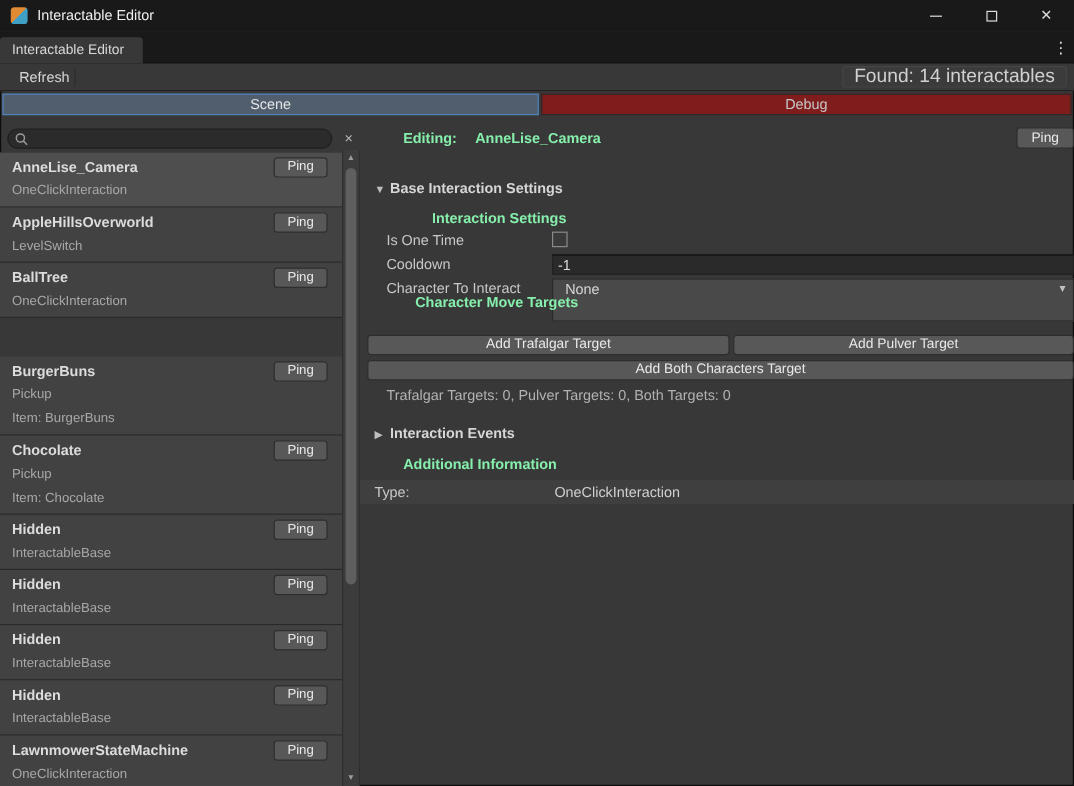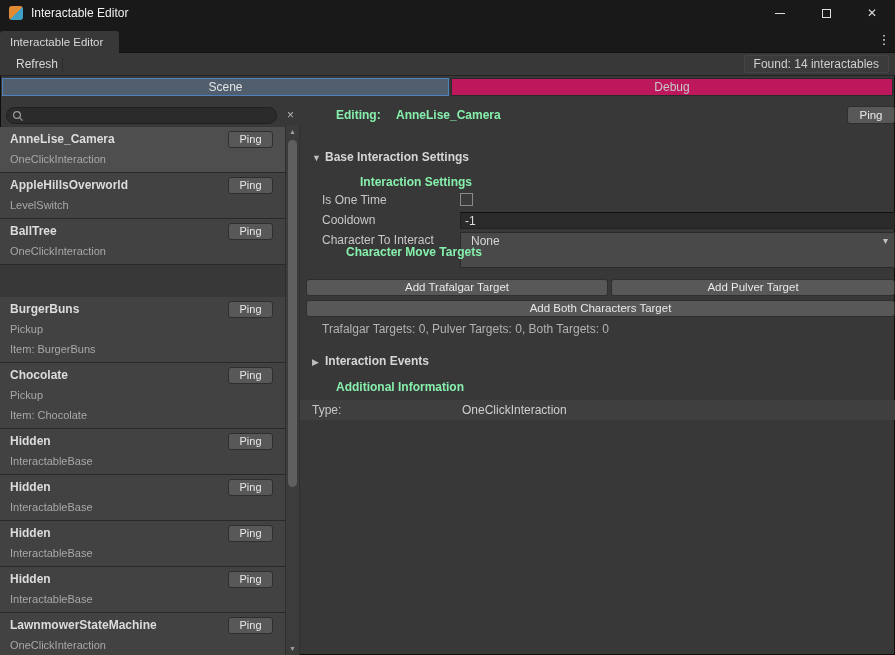--- a/index.html
+++ b/index.html
@@ -21,25 +21,25 @@
   
   .tabstrip { position: absolute; left: 0; top: 26px; width: 100%; height: 27px; background: #191919; border-bottom: 1px solid #111; }
   .doc-tab { position: absolute; left: 0; top: 5px; height: 22px; width: 119px; background: #383838;
     border-radius: 3px 3px 0 0; line-height: 22px; padding-left: 10px; font-size: 11.5px; color: #d8d8d8; }
   .kebab { position: absolute; right: 3px; top: 0; width: 16px; height: 27px; line-height: 27px; text-align: center; color: #e0e0e0; font-size: 13px; }
   
   .toolbar { position: absolute; left: 0; top: 53px; width: 100%; height: 23px; background: #383838; border-bottom: 1px solid #232323; }
   .refresh-btn { position: absolute; left: 6px; top: 2px; height: 18px; line-height: 18px; padding: 0 10px; color: #d8d8d8; font-size: 12px; }
   .toolbar-sep { position: absolute; left: 62px; top: 4px; width: 1px; height: 15px; background: #2c2c2c; }
   .found-label { position: absolute; right: 6px; top: 2px; height: 18px; line-height: 16px; padding: 0 9px;
-    color: #d0d0d0; font-size: 12px; border: 1px solid #454545; border-radius: 2px; background: #3b3b3b; }
+    color: #d0d0d0; font-size: 16px; border: 1px solid #454545; border-radius: 2px; background: #3b3b3b; }
   
   .bigtab { position: absolute; top: 78px; height: 18px; line-height: 16px; text-align: center; font-size: 12px; }
   .bigtab.scene { left: 2px; width: 447px; background: #515e6e; border: 1px solid #4f81ba; color: #e4e4e4; }
-  .bigtab.debug { left: 451px; width: 442px; background: #be185d; border: 1px solid #2a2a2a; color: #c8c8c8; }
+  .bigtab.debug { left: 451px; width: 442px; background: #7f1d1d; border: 1px solid #2a2a2a; color: #c8c8c8; }
   
   .search-field { position: absolute; left: 6px; top: 107px; width: 271px; height: 17px; background: #2b2b2b;
     border: 1px solid #1f1f1f; border-radius: 9px; }
   .search-field svg { position: absolute; left: 5px; top: 2px; }
   .search-input { position: absolute; left: 20px; top: 1px; width: 244px; height: 13px; background: transparent;
     border: none; outline: none; color: #dddddd; font-size: 11px; font-family: inherit; }
   .search-clear { position: absolute; left: 283px; top: 107px; width: 15px; height: 17px; text-align: center;
     line-height: 16px; color: #b8b8b8; font-size: 12px; }
   
   .list { position: absolute; left: 0; top: 127px; width: 285px; height: 528px; overflow: hidden; background: #383838; }

